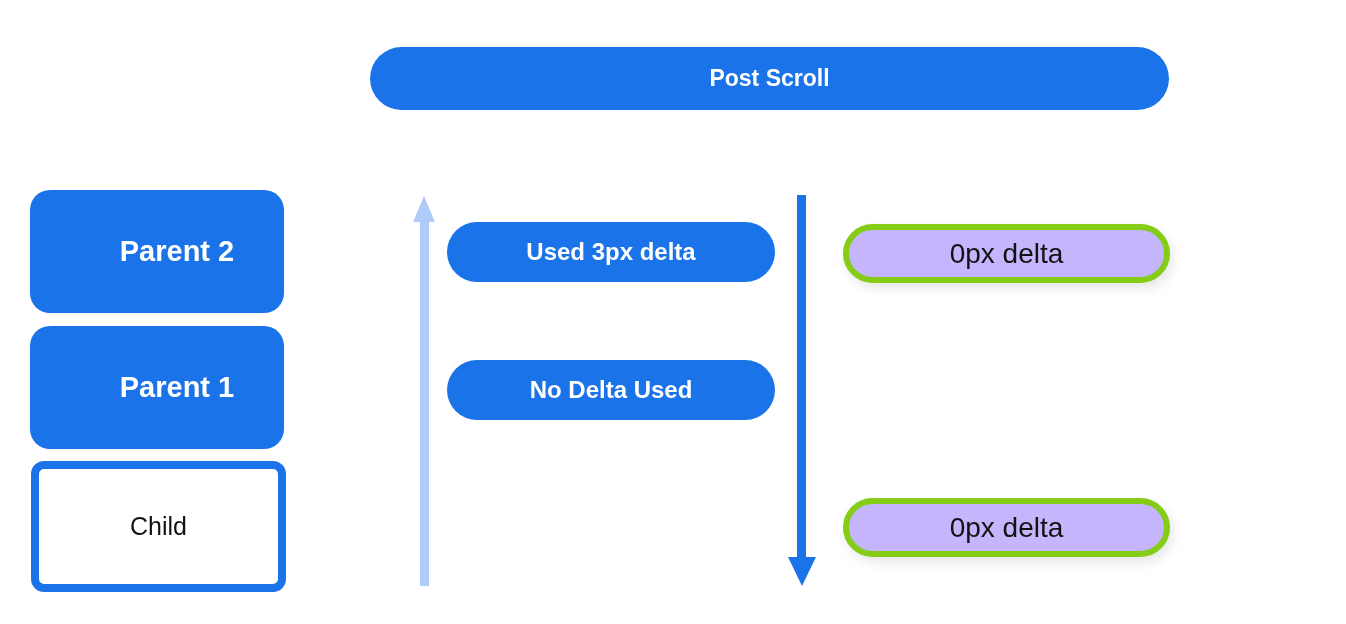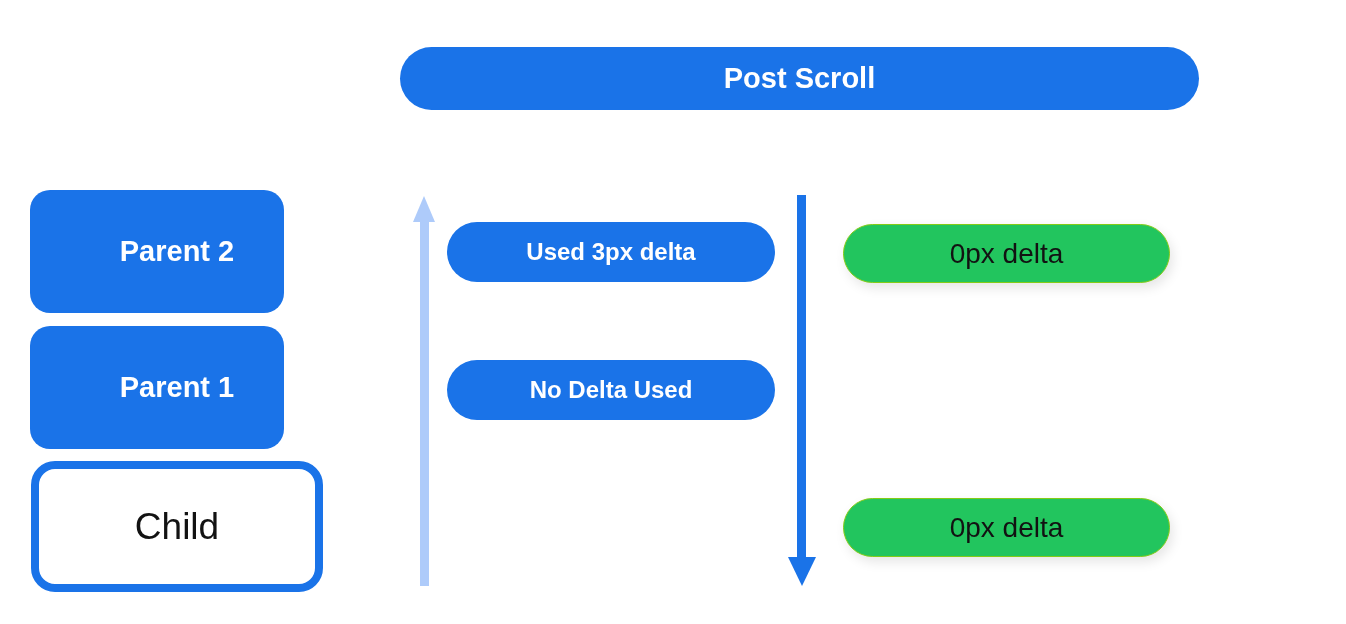--- a/index.html
+++ b/index.html
@@ -23,60 +23,60 @@
     box-sizing: border-box;
   }
 
   .pill-blue {
     background: #1a73e8;
     color: #ffffff;
     font-weight: 700;
   }
 
   .pill-white {
-    background: #22c55e;
+    background: #c4b5fd;
     color: #121212;
     font-weight: 500;
-    border: 1px solid #84cc16;
+    border: 6px solid #84cc16;
     box-shadow: 3px 5px 12px rgba(0,0,0,0.10);
   }
 
   
   .post-scroll {
-    left: 400px; top: 47px;
+    left: 370px; top: 47px;
     width: 799px; height: 63px;
     border-radius: 32px;
-    font-size: 29px;
+    font-size: 23px;
   }
 
   
   .parent-box {
     left: 30px;
     width: 254px; height: 123px;
     border-radius: 20px;
     font-size: 29px;
     padding-left: 40px;
   }
   .parent-2 { top: 190px; }
   .parent-1 { top: 326px; justify-content: center; }
 
   .child-box {
     position: absolute;
     left: 31px; top: 461px;
-    width: 292px; height: 131px;
+    width: 255px; height: 131px;
     background: #ffffff;
     border: 8px solid #1a73e8;
-    border-radius: 24px;
+    border-radius: 13px;
     box-sizing: border-box;
     display: flex;
     align-items: center;
     justify-content: center;
     color: #121212;
     font-weight: 500;
-    font-size: 37px;
+    font-size: 25px;
   }
 
   
   .mid-pill {
     left: 447px;
     width: 328px; height: 60px;
     border-radius: 30px;
     font-size: 24px;
   }
   .mid-pill-top { top: 222px; }

